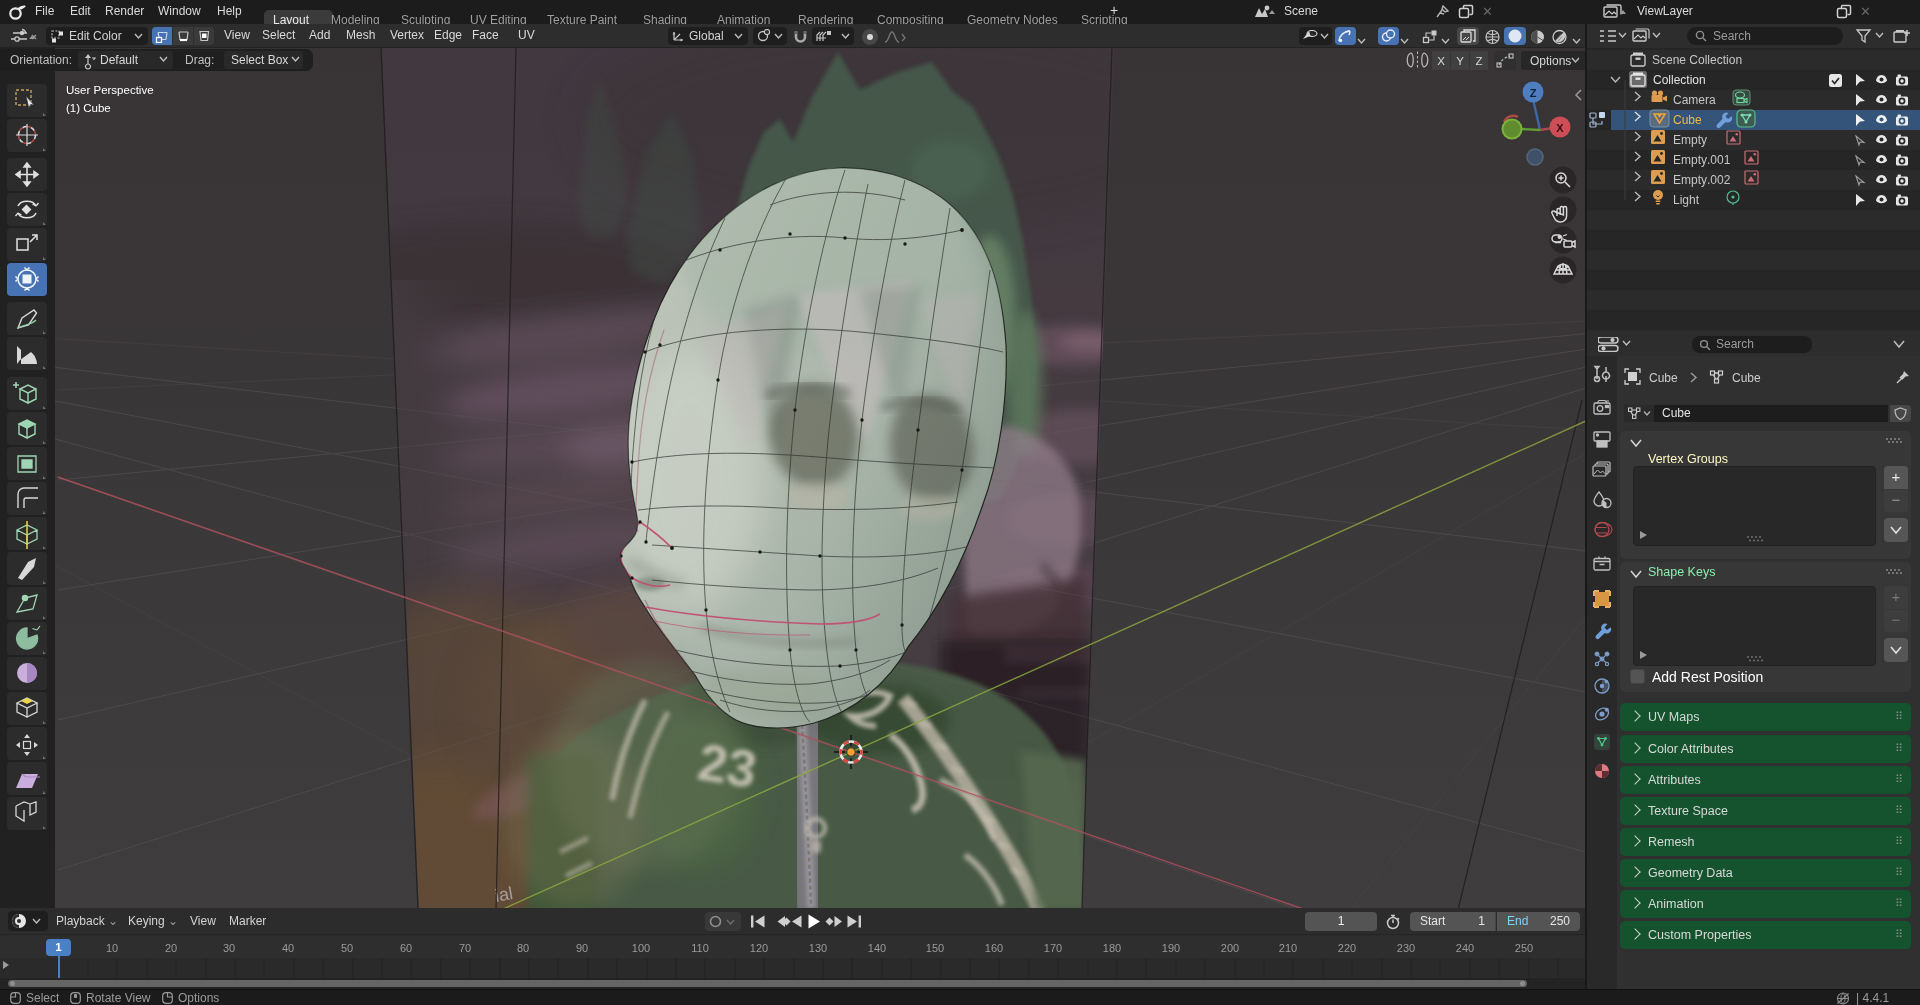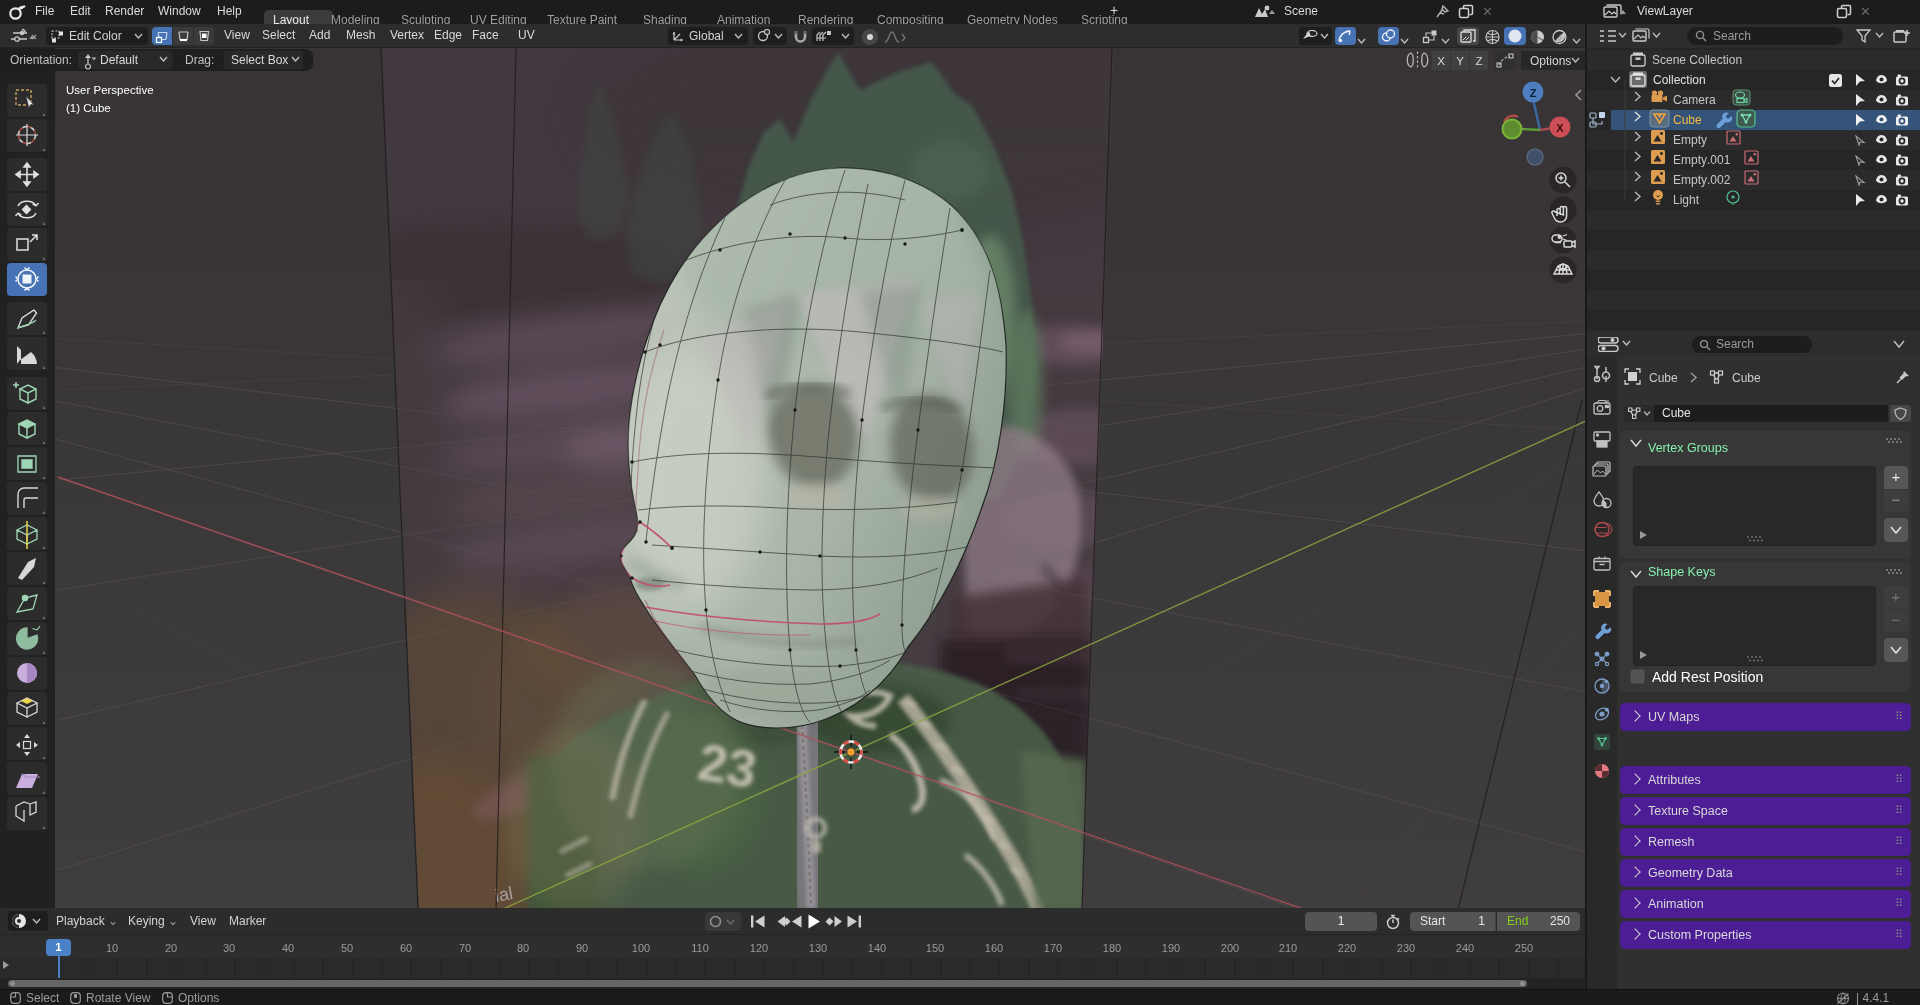--- a/index.html
+++ b/index.html
@@ -18,21 +18,21 @@
 #vheader { position:absolute; top:24px; left:0; width:1586px; height:24px; background:#2d2d2d; border-bottom:1px solid #232323;}
 #vheader .menu { position:absolute; top:4px; font-size:12px; color:#d8d8d8; }
 #outheader { position:absolute; top:24px; left:1587px; width:333px; height:24px; background:#2d2d2d; }
 #outliner { position:absolute; top:48px; left:1587px; width:333px; height:283px; background:#262626; }
 #props { position:absolute; top:332px; left:1587px; width:333px; height:657px; background:#303030; }
 #timeline { position:absolute; top:908px; left:0; width:1586px; height:81px; background:#2c2c2c; }
 #statusbar { position:absolute; top:989px; left:0; width:1920px; height:16px; background:#1b1b1b; border-top:1px solid #111; }
 #viewport { position:absolute; top:48px; left:0; width:1586px; height:860px; overflow:hidden; background:#3a3637; }
 #vpsvg { position:absolute; top:-48px; left:0; }
 .vsep { position:absolute; top:24px; left:1585px; width:2px; height:965px; background:#191919; }
-.cpanel { position:absolute; left:33px; width:291px; height:28px; background:#4c1d95; border-radius:5px; }
+.cpanel { position:absolute; left:33px; width:291px; height:28px; background:#14532d; border-radius:5px; }
 .cpanel span { position:absolute; left:28px; top:7px; font-size:12.5px; color:#d8d8d8; white-space:nowrap; }
 .cpanel:before { content:""; position:absolute; left:11px; top:9px; width:7px; height:7px;
   border-right:1.6px solid #cfcfcf; border-top:1.6px solid #cfcfcf; transform:rotate(45deg); }
 .cpanel:after { content:"⠿"; position:absolute; right:10px; top:7px; color:#8a8a8a; font-size:11px; letter-spacing:-2px; }
 </style>
 </head>
 <body>
 <div id="root">
   <div id="viewport">
       <svg id="vpsvg" width="1586" height="910" viewBox="0 0 1586 910">
@@ -991,21 +991,21 @@
     <div class="abs" style="left:303px;top:73px;width:21px;height:17px;background:#474747;border-radius:0 4px 4px 0">
       <svg class="abs" style="left:4px;top:2px" width="13" height="13" viewBox="0 0 13 13">
         <path d="M6.5 1 L12 3 C12 8 10 11 6.5 12.5 C3 11 1 8 1 3 Z" fill="none" stroke="#b9b9b9" stroke-width="1.3"></path>
       </svg>
     </div>
 
     <div class="abs" style="left:33px;top:99px;width:291px;height:128px;background:#373737;border-radius:5px">
       <svg class="abs" style="left:10px;top:7px" width="12" height="10">
           <path d="M1 2 L6 8 L11 2" stroke="#d5d5d5" stroke-width="1.5" fill="none"></path>
         </svg>
-      <div class="abs" style="left:28px;top:10px;font-size:12.5px;color:#86efac">Vertex Groups</div>
+      <div class="abs" style="left:28px;top:21px;font-size:12.5px;color:#fef9c3">Vertex Groups</div>
       <svg class="abs" style="left:265px;top:6px" width="18" height="10" viewBox="0 0 18 10">
           <g fill="#8a8a8a">
             <circle cx="2" cy="2" r="1"></circle>
             <circle cx="6" cy="2" r="1"></circle>
             <circle cx="10" cy="2" r="1"></circle>
             <circle cx="14" cy="2" r="1"></circle>
             <circle cx="4" cy="5" r="1"></circle>
             <circle cx="8" cy="5" r="1"></circle>
             <circle cx="12" cy="5" r="1"></circle>
             <circle cx="16" cy="5" r="1"></circle>
@@ -1077,20 +1077,23 @@
         <svg class="abs" style="left:6px;top:8px" width="12" height="9">
             <path d="M1 1 L6 7 L11 1" stroke="#e0e0e0" stroke-width="1.6" fill="none"></path>
           </svg>
       </div>
       <div class="abs" style="left:10px;top:107px;width:15px;height:15px;background:#545454;border:1px solid #444;border-radius:3px"></div>
       <div class="abs" style="left:32px;top:107px;font-size:14px;color:#ffffff">Add Rest Position</div>
     </div>
 
     <div class="cpanel" style="top:371px">
         <span>UV Maps</span>
+      </div>
+    <div class="cpanel" style="top:403px">
+        <span>Color Attributes</span>
       </div>
     <div class="cpanel" style="top:434px">
         <span>Attributes</span>
       </div>
     <div class="cpanel" style="top:496px">
         <span>Remesh</span>
       </div>
     <div class="cpanel" style="top:465px">
         <span>Texture Space</span>
       </div>
@@ -1145,21 +1148,21 @@
     <div class="abs" style="left:1305px;top:4px;width:72px;height:19px;background:#545454;border-radius:4px;color:#efefef;font-size:12px;text-align:center;line-height:19px">1</div>
     <svg class="abs" style="left:1385px;top:6px" width="16" height="16" viewBox="0 0 16 16">
       <circle cx="8" cy="9" r="5.5" fill="none" stroke="#c9c9c9" stroke-width="1.5"></circle>
       <path d="M8 9 V5.5 M6 1.5 h4 M8 1.5 v2 M12.5 4 l1.5 1.5" stroke="#c9c9c9" stroke-width="1.5" fill="none"></path>
     </svg>
     <div class="abs" style="left:1410px;top:4px;width:86px;height:19px;background:#545454;border-radius:4px 0 0 4px;border-right:1px solid #464646">
       <span class="abs" style="left:10px;top:2px;font-size:12px;color:#e6e6e6">Start</span>
       <span class="abs" style="right:10px;top:2px;font-size:12px;color:#e6e6e6">1</span>
     </div>
     <div class="abs" style="left:1497px;top:4px;width:83px;height:19px;background:#545454;border-radius:0 4px 4px 0">
-      <span class="abs" style="left:10px;top:2px;font-size:12px;color:#84cc16">End</span>
+      <span class="abs" style="left:10px;top:2px;font-size:12px;color:#7dd3fc">End</span>
       <span class="abs" style="right:10px;top:2px;font-size:12px;color:#e6e6e6">250</span>
     </div>
     <div class="abs" style="left:0;top:28px;width:1586px;height:22px;background:#2e2e2e"></div>
     <div class="abs" style="left:0;top:50px;width:1586px;height:19px;background:#2a2a2a"></div>
     <svg class="abs" style="left:0;top:28px" width="1586" height="42" viewBox="0 0 1586 42">
       <g stroke="#232323" stroke-width="1">
         <line x1="58" y1="22" x2="58" y2="42"></line>
           <line x1="88" y1="22" x2="88" y2="42"></line>
           <line x1="117" y1="22" x2="117" y2="42"></line>
           <line x1="147" y1="22" x2="147" y2="42"></line>

